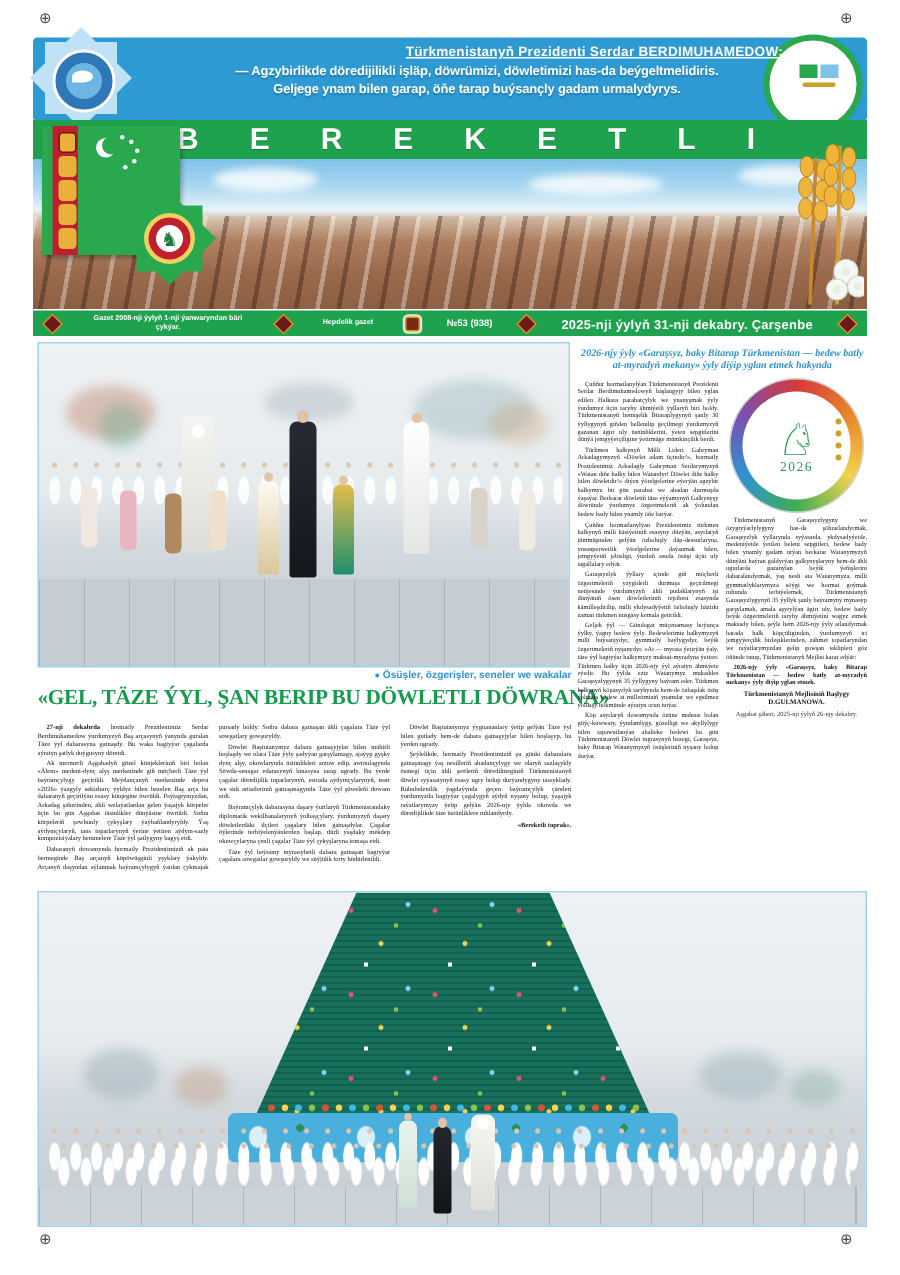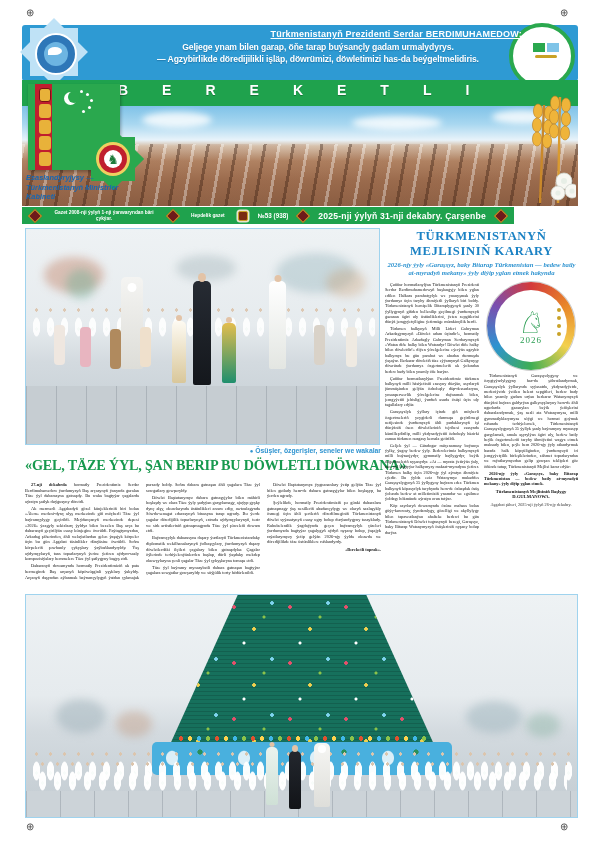--- a/index.html
+++ b/index.html
@@ -13,21 +13,21 @@
   .banner-text{position:absolute;left:92px;top:4px;width:408px;text-align:center;color:#fff;}
   .banner-attr{font-weight:bold;font-size:9px;text-decoration:underline;letter-spacing:.2px;text-align:right;}
   .banner-q{font-weight:bold;font-size:8.6px;line-height:11.5px;margin-top:3px;letter-spacing:-.1px;
             text-shadow:0 1px 1px rgba(0,60,100,.35);}
   .logo-circle{position:absolute;border-radius:50%;}
   .star8{position:absolute;background:#bfe2f6;}
   .star8:before{content:"";position:absolute;inset:0;background:inherit;transform:rotate(45deg);}
 
   
   .greenbar{position:absolute;left:22px;top:80px;width:556px;height:26px;background:#1fa24d;}
-  .bereketli{position:absolute;left:118px;top:82px;color:#fff;font-weight:bold;font-size:14px;
+  .bereketli{position:absolute;left:118px;top:82px;color:#fff;font-weight:bold;font-size:20px;
              letter-spacing:34px;white-space:nowrap;text-shadow:0 1px 0 rgba(0,0,0,.25);}
   .mastphoto{position:absolute;left:22px;top:106px;width:556px;height:100px;overflow:hidden;
     background:
       linear-gradient(180deg,#7fc2e8 0%,#a8d7f0 18%,#e8f3fa 34%,#d7c2ad 40%,#b08262 55%,#9a6a4c 75%,#8a5d42 100%);}
   .furrows{position:absolute;left:0;top:38px;width:556px;height:62px;
     background:repeating-linear-gradient(100deg,rgba(255,255,255,.35) 0 3px,rgba(122,82,58,.0) 3px 14px,
       rgba(70,40,25,.45) 14px 17px,rgba(160,110,80,.2) 17px 28px);}
   .cloud{position:absolute;background:#fff;border-radius:50%;filter:blur(3px);opacity:.8;}
   .toprak{position:absolute;left:0;top:104px;width:600px;text-align:center;
       font-family:"DejaVu Sans",sans-serif;font-weight:900;font-size:66px;line-height:72px;
@@ -50,21 +50,21 @@
   .emblem .s8{position:absolute;inset:7px;background:#2aa84e;}
   .emblem .s8:before{content:"";position:absolute;inset:0;background:#2aa84e;transform:rotate(45deg);}
   .emblem .ring-gold{position:absolute;inset:12px;border-radius:50%;background:#f0d060;}
   .emblem .ring-red{position:absolute;inset:15px;border-radius:50%;background:#c01f2e;}
   .emblem .core{position:absolute;inset:20px;border-radius:50%;background:#fff;display:flex;
       align-items:center;justify-content:center;color:#1e7a3c;font-size:13px;line-height:13px;}
   .founder{position:absolute;left:26px;top:173px;width:98px;color:#1767b3;font-weight:bold;
       font-style:italic;font-size:7.4px;line-height:9.6px;}
 
   
-  .datebar{position:absolute;left:22px;top:207px;width:492px;height:17px;background:#1fa24d;
+  .datebar{position:absolute;left:22px;top:207px;width:556px;height:17px;background:#1fa24d;
       display:flex;align-items:center;justify-content:space-between;padding:0 8px;box-sizing:border-box;
       color:#fff;}
   .gul{width:8px;height:8px;background:#6e1a1a;border:1px solid #caa227;transform:rotate(45deg);flex:0 0 auto;}
   .gul.framed{transform:none;border-radius:2px;background:#7a2a12;box-shadow:0 0 0 1.5px #e9e3cf;}
   .d-since{width:108px;font-size:4.8px;line-height:5.6px;text-align:center;font-weight:bold;}
   .d-week{width:40px;font-size:4.8px;line-height:5.6px;text-align:center;font-weight:bold;}
   .d-issue{font-size:6.3px;font-weight:bold;}
   .d-date{font-size:8.6px;font-weight:bold;letter-spacing:.2px;}
 
   
@@ -166,22 +166,22 @@
 
     <div>
       <div class="logo-circle" style="right:3px;top:-2px;width:58px;height:58px;background:#fff;border:4px solid #2aa84e;"></div>
       <div style="position:absolute;right:33px;top:18px;width:12px;height:9px;background:#2aa84e;"></div>
       <div style="position:absolute;right:19px;top:18px;width:12px;height:9px;background:#7fc4e8;"></div>
       <div style="position:absolute;right:21px;top:30px;width:22px;height:3px;background:#c9a227;border-radius:2px;"></div>
     </div>
     <div class="banner-text">
       <div class="banner-attr">Türkmenistanyň Prezidenti Serdar BERDIMUHAMEDOW:</div>
       <div class="banner-q">
+        <div>— Agzybirlikde döredijilikli işläp, döwrümizi, döwletimizi has-da beýgeltmelidiris.</div>
         <div>Geljege ynam bilen garap, öňe tarap buýsançly gadam urmalydyrys.</div>
-        <div>— Agzybirlikde döredijilikli işläp, döwrümizi, döwletimizi has-da beýgeltmelidiris.</div>
       </div>
     </div>
   </div>
 
   <div class="greenbar"></div>
   <div class="bereketli">BEREKETLI</div>
 
   <div class="mastphoto">
     <div class="cloud" style="left:120px;top:6px;width:70px;height:16px;"></div>
     <div class="cloud" style="left:330px;top:10px;width:90px;height:14px;"></div>
@@ -227,21 +227,20 @@
 
   <div class="emblem">
     <div class="s8"></div>
     <div class="ring-gold"></div>
     <div class="ring-red"></div>
     <div class="core">
         <span>♞</span>
       </div>
   </div>
 
-  <div class="founder">Esaslandyryjysy — Türkmenistanyň Ministrler Kabineti</div>
 
   <div class="datebar">
     <span class="gul"></span>
     <span class="d-since">Gazet 2008-nji ýylyň 1-nji ýanwaryndan bäri çykýar.</span>
     <span class="gul"></span>
     <span class="d-week">Hepdelik gazet</span>
     <span class="gul framed"></span>
     <span class="d-issue">№53 (938)</span>
     <span class="gul"></span>
     <span class="d-date">2025-nji ýylyň 31-nji dekabry. Çarşenbe</span>
@@ -296,24 +295,20 @@
     <p>Dabaranyň dowamynda hormatly Prezidentimiziň ak pata bermeginde Baş arçanyň köpöwüşginli yşyklary ýakyldy. Arçanyň daşyndan aýlanmak baýramçylygyň ýatdan çykmajak pursady boldy. Soňra dabara gatnaşan ähli çagalara Täze ýyl sowgatlary gowşuryldy.</p>
     <p>Döwlet Baştutanymyz dabara gatnaşyjylar bilen mähirli hoşlaşdy we olara Täze ýyly şadyýan garşylamagy, ajaýyp gyşky dynç alşy, okuwlarynda üstünlikleri arzuw edip, awtoulagynda Söwda-senagat edarasynyň binasyna tarap ugrady. Bu ýerde çagalar döredijilik toparlarynyň, estrada aýdymçylarynyň, teatr we sirk artistleriniň gatnaşmagynda Täze ýyl şüweleňi dowam etdi.</p>
     <p>Baýramçylyk dabarasyna daşary ýurtlaryň Türkmenistandaky diplomatik wekilhanalarynyň ýolbaşçylary, ýurdumyzyň daşary döwletlerdäki ilçileri çagalary bilen gatnaşdylar. Çagalar öýlerinde terbiýelenýänlerden başlap, dürli ýaşdaky mekdep okuwçylaryna çenli çagalar Täze ýyl çykyşlaryna tomaşa etdi.</p>
     <p>Täze ýyl baýramy mynasybetli dabara gatnaşan bagtyýar çagalara sowgatlar gowşuryldy we süýjülik torty hödürlenildi.</p>
     <p>Döwlet Baştutanymyz ýygnananlary ýetip gelýän Täze ýyl bilen gutlady hem-de dabara gatnaşyjylar bilen hoşlaşyp, bu ýerden ugrady.</p>
     <p>Şeýlelikde, hormatly Prezidentimiziň şu günki dabaralara gatnaşmagy ýaş nesilleriň abadançylygy we olaryň sazlaşykly ösmegi üçin ähli şertleriň döredilmeginiň Türkmenistanyň döwlet syýasatynyň esasy ugry bolup durýandygyny tassyklady. Ruhubelentlik ýagdaýynda geçen baýramçylyk çäreleri ýurdumyzda bagtyýar çagalygyň aýdyň nyşany bolup, ýaşajyk raýatlarymyzy ýetip gelýän 2026-njy ýylda okuwda we döredijilikde täze üstünliklere ruhlandyrdy.</p>
     <p class="sig-right">«Bereketli toprak».</p>
   </div>
 
   <div class="decree">
-    <div class="decree-title">
-      <div>TÜRKMENISTANYŇ</div>
-      <div>MEJLISINIŇ KARARY</div>
-    </div>
     <div class="decree-sub">2026-njy ýyly «Garaşsyz, baky Bitarap Türkmenistan — bedew batly at-myradyň mekany» ýyly diýip yglan etmek hakynda</div>
     <div class="decree-cols">
       <div class="dcol">
         <p>Çuňňur hormatlanylýan Türkmenistanyň Prezidenti Serdar Berdimuhamedowyň başlangyjy bilen yglan edilen Halkara parahatçylyk we ynanyşmak ýyly ýurdumyz üçin taryhy ähmiýetli ýyllaryň biri boldy. Türkmenistanyň hemişelik Bitaraplygynyň şanly 30 ýyllygynyň giňden bellenilip geçilmegi ýurdumyzyň gazanan ägirt uly üstünliklerini, ýeten sepgitlerini dünýä jemgyýetçiligine ýetirmäge mümkinçilik berdi.</p>
         <p>Türkmen halkynyň Milli Lideri Gahryman Arkadagymyzyň «Döwlet adam üçindir!», hormatly Prezidentimiz Arkadagly Gahryman Serdarymyzyň «Watan diňe halky bilen Watandyr! Döwlet diňe halky bilen döwletdir!» diýen ýörelgelerine eýerýän agzybir halkymyz bu gün parahat we abadan durmuşda ýaşaýar. Berkarar döwletiň täze eýýamynyň Galkynyşy döwründe ýurdumyz özgertmeleriň ak ýolundan bedew bady bilen ynamly öňe barýar.</p>
         <p>Çuňňur hormatlanylýan Prezidentimiz türkmen halkynyň milli häsiýetiniň esasyny düzýän, asyrlaryň jümmüşinden gelýän özboluşly däp-dessurlaryna, ynsanperwerlik ýörelgelerine daýanmak bilen, jemgyýetiň jebisligi, ýurduň asuda ösüşi üçin uly tagallalary edýär.</p>
         <p>Garaşsyzlyk ýyllary içinde giň möçberli özgertmeleriň yzygiderli durmuşa geçirilmegi netijesinde ýurdumyzyň ähli pudaklarynyň işi dünýäniň ösen döwletleriniň tejribesi esasynda kämilleşdirilip, milli ykdysadyýetiň özboluşly häzirki zaman türkmen nusgasy kemala getirildi.</p>
         <p>Geljek ýyl — Gündogar müçenamasy boýunça ýylky, ýagny bedew ýyly. Bedewlerimiz halkymyzyň milli buýsanjydyr, gymmatly baýlygydyr, beýik özgertmeleriň nyşanydyr. «At — myrata ýetirýän ýaly, täze ýyl bagtyýar halkymyzy maksat-myradyna ýetirer. Türkmen halky üçin 2026-njy ýyl aýratyn ähmiýete eýedir. Bu ýylda eziz Watanymyz mukaddes Garaşsyzlygynyň 35 ýyllygyny baýram eder. Türkmen halkynyň köpasyrlyk taryhynda hem-de özbaşdak ösüş ýolunda bedew at milletimiziň ynamdar we egsilmez ýoldaşy hökmünde aýratyn orun tutýar.</p>
         <p>Köp asyrlaryň dowamynda özüne mahsus bolan güýç-kuwwaty, ýyndamlygy, gözelligi we akyllylygy bilen tapawutlanýan ahalteke bedewi bu gün Türkmenistanyň Döwlet tugrasynyň bezegi, Garaşsyz, baky Bitarap Watanymyzyň ösüşleriniň nyşany bolup durýar.</p>
       </div>

